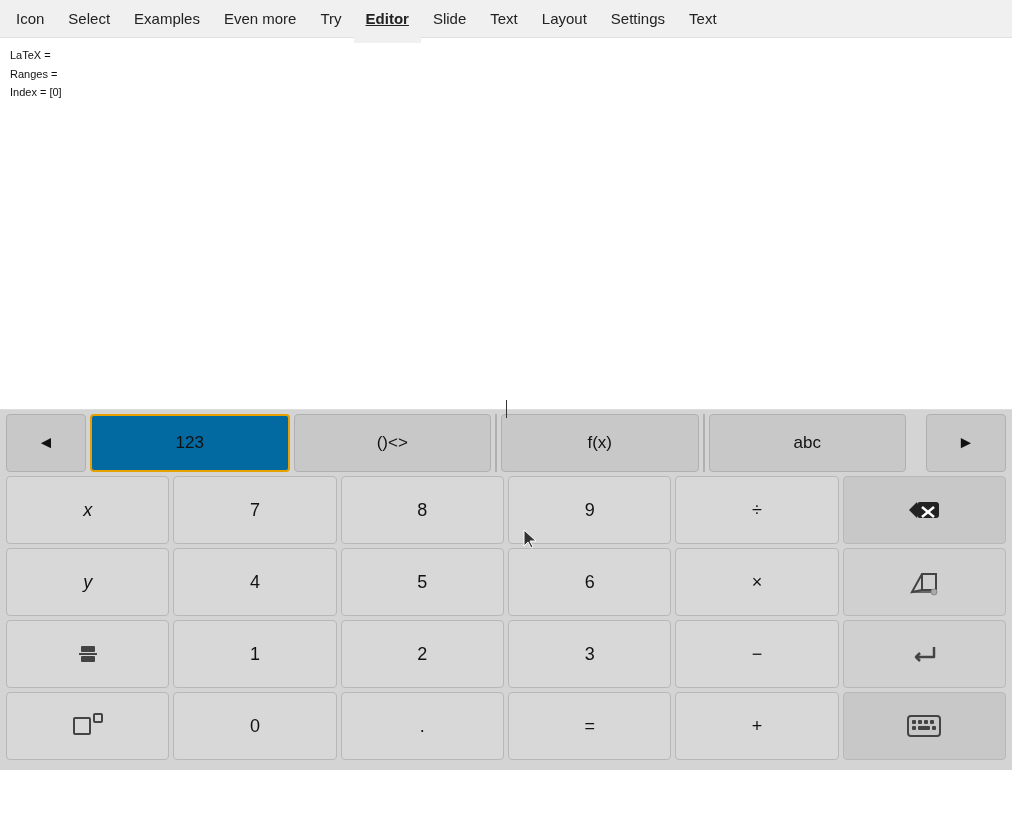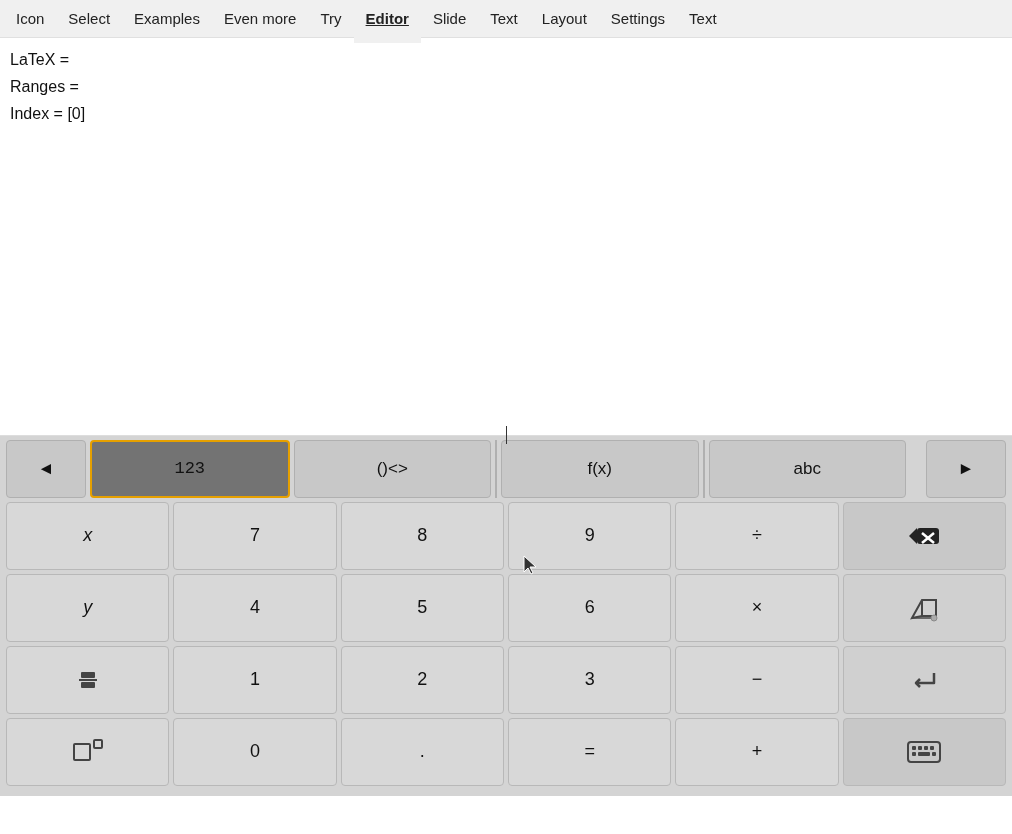--- a/index.html
+++ b/index.html
@@ -27,21 +27,21 @@
     }
     .nav-item.active {
       font-weight: bold;
       text-decoration: underline;
       background: #f0f0f0;
     }
 
     
     #info-area {
       padding: 8px 10px;
-      font-size: 16px;
+      font-size: 11px;
       line-height: 1.7;
       color: #111;
     }
 
     
     #editor-canvas {
       position: relative;
       width: 1012px;
       height: 300px;
       background: #fff;
@@ -86,22 +86,21 @@
       border-radius: 4px;
       font-size: 17px;
       cursor: pointer;
       display: flex;
       align-items: center;
       justify-content: center;
       color: #111;
     }
     .kb-top-btn.selected {
       border: 2.5px solid #e6a000;
-      background: #737373;
-      font-family: Liberation Mono, monospace;
+      background: #0369a1;
     }
     .kb-arrow-left { width: 80px; margin-right: 4px; }
     .kb-123 { flex: 1; margin-right: 4px; }
     .kb-paren { flex: 1; margin-right: 4px; }
     .kb-sep { width: 2px; background: #b0b0b0; margin-right: 4px; }
     .kb-fx { flex: 1; margin-right: 4px; }
     .kb-sep2 { width: 2px; background: #b0b0b0; margin-right: 4px; }
     .kb-abc { flex: 1; margin-right: 20px; }
     .kb-arrow-right { width: 80px; }
 

